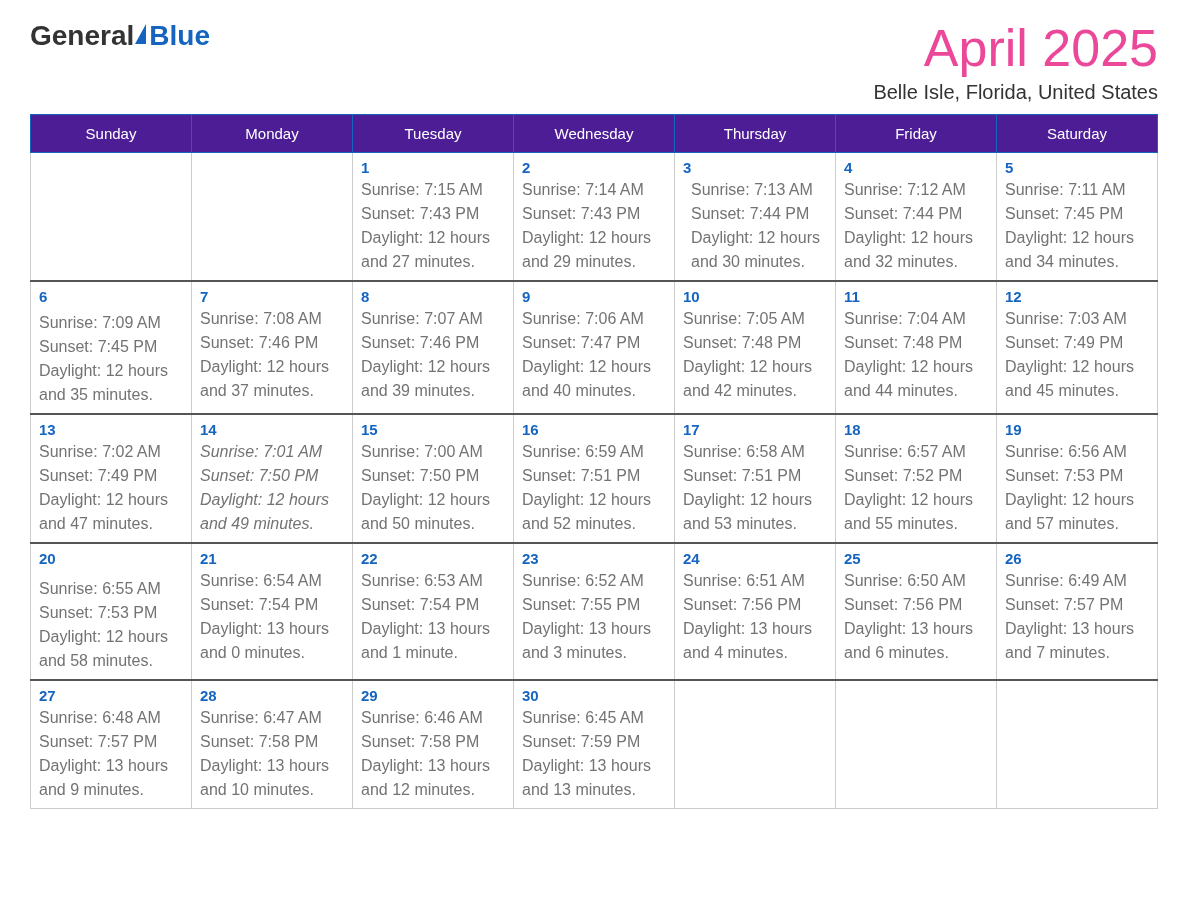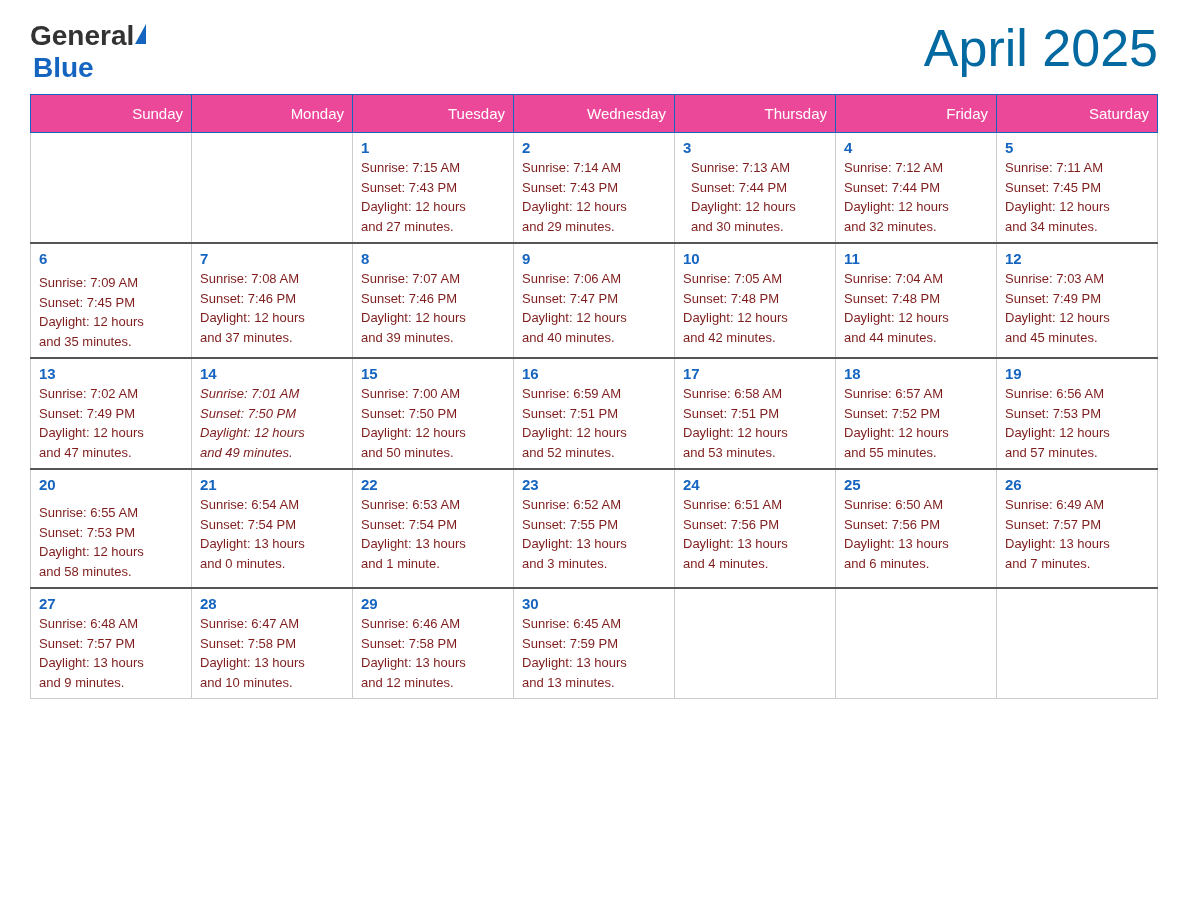--- a/index.html
+++ b/index.html
@@ -11,56 +11,56 @@
       min-height: 918px;
     }
     .header {
       display: flex;
       justify-content: space-between;
       align-items: flex-start;
       margin-bottom: 10px;
     }
     .logo-wrapper {
       display: flex;
-      flex-direction: column;
+      flex-direction: row;
       align-items: flex-start;
     }
     .logo-line1 {
       display: flex;
       align-items: center;
     }
     .logo-line2 {
       display: flex;
       align-items: center;
       margin-left: 1px;
     }
     .title-section {
       text-align: right;
     }
     .calendar-title {
       font-size: 52px;
       font-weight: normal;
-      color: #0369a1;
+      color: #ec4899;
       line-height: 1.1;
     }
     .calendar-subtitle {
       font-size: 20px;
       color: #333;
       margin-top: 4px;
     }
     table {
       width: 100%;
       border-collapse: collapse;
       margin-top: 10px;
     }
     thead tr th {
-      background-color: #ec4899;
+      background-color: #4c1d95;
       color: #fff;
       padding: 10px 8px;
-      text-align: right;
+      text-align: center;
       font-size: 15px;
       font-weight: normal;
       border: 1px solid #1565c0;
     }
     tbody tr td {
       border: 1px solid #ccc;
       vertical-align: top;
       padding: 6px 8px;
       width: 14.28%;
       min-height: 90px;
@@ -69,22 +69,22 @@
       border-bottom: 2px solid #555;
     }
     .day-number {
       font-size: 15px;
       font-weight: bold;
       color: #1565c0;
       display: block;
       margin-bottom: 2px;
     }
     .day-info {
-      font-size: 13px;
-      color: #7f1d1d;
+      font-size: 16px;
+      color: #737373;
       line-height: 1.5;
     }
     .empty-cell {
       background: #fff;
     }
     .logo-triangle {
       width: 0;
       height: 0;
       border-left: 11px solid transparent;
       border-right: 0px solid transparent;
@@ -104,20 +104,21 @@
     <div class="logo-line1">
       <span style="font-size:28px;font-weight:bold;color:#333;">General</span>
       <span class="logo-triangle"></span>
     </div>
     <div class="logo-line2">
       <span style="font-size:28px;font-weight:bold;color:#1565c0;margin-left:2px;">Blue</span>
     </div>
   </div>
   <div class="title-section">
     <div class="calendar-title">April 2025</div>
+    <div class="calendar-subtitle">Belle Isle, Florida, United States</div>
   </div>
 </div>
 
 <table>
   <thead>
     <tr>
     <th>Sunday</th>
         <th>Monday</th>
         <th>Tuesday</th>
         <th>Wednesday</th>

